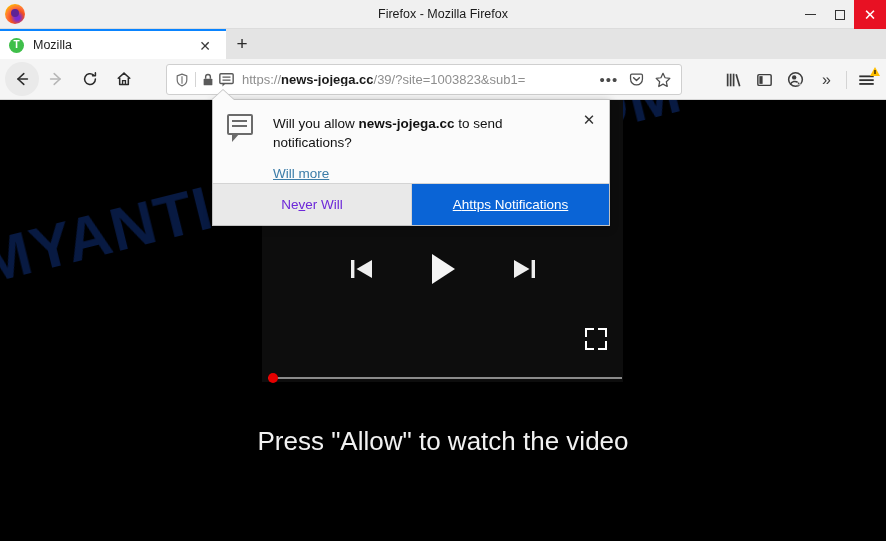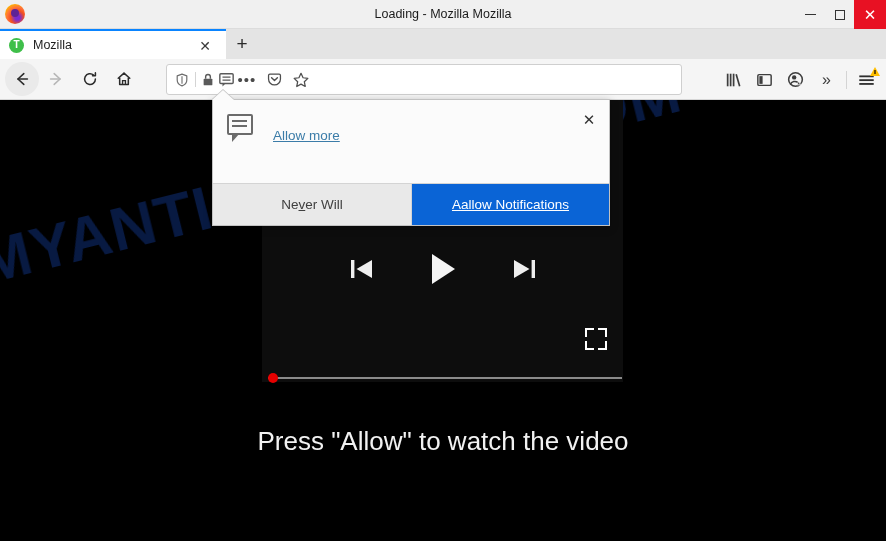--- a/index.html
+++ b/index.html
@@ -321,39 +321,39 @@
     position: absolute;
     left: 0; bottom: 0;
     width: 100%; height: 42px;
     display: flex;
     border-top: 1px solid #d4d4d4;
   }
   .btn-never {
     flex: 0 0 199px;
     background: #e9e9e9;
     display: flex; align-items: center; justify-content: center;
-    font-size: 13.5px; color: #404040;
+    font-size: 13.5px; color: #6d28d9;
     border-right: 1px solid #d4d4d4;
   }
   .btn-allow {
     flex: 1;
     background: #0a64d6;
     display: flex; align-items: center; justify-content: center;
     font-size: 13.5px; color: #fff;
   }
   .ul { text-decoration: underline; }
 </style>
 </head>
 <body>
 
 <div class="window">
 
   <div class="titlebar">
     <div class="ff-logo"></div>
-    <div class="title-text">Loading - Mozilla Mozilla</div>
+    <div class="title-text">Firefox - Mozilla Firefox</div>
     <div class="wincontrols">
       <div class="wb">
           <i class="min-glyph"></i>
         </div>
       <div class="wb">
           <i class="max-glyph"></i>
         </div>
       <div class="wb close">
           <span class="close-glyph">✕</span>
         </div>
@@ -407,20 +407,21 @@
       <svg width="14" height="16" viewBox="0 0 16 18">
         <rect x="3" y="7.5" width="10" height="7.5" rx="1" fill="#5a5a5a"></rect>
         <path d="M5.3 7.5 V5.4 A2.7 2.7 0 0 1 10.7 5.4 V7.5" fill="none" stroke="#5a5a5a" stroke-width="1.6"></path>
       </svg>
       <svg width="17" height="16" viewBox="0 0 19 18" style="margin-left:3px">
         <rect x="2" y="2" width="15" height="11" rx="1.2" fill="none" stroke="#5a5a5a" stroke-width="1.6"></rect>
         <path d="M5 13 L5 16.4 L8.4 13 Z" fill="#5a5a5a"></path>
         <path d="M5 5.8 H14 M5 9.2 H14" stroke="#5a5a5a" stroke-width="1.4"></path>
       </svg>
     </div>
+    <div class="urltext"><span>https://</span><b>news-jojega.cc</b><span>/39/?site=1003823&amp;sub1=</span></div>
     <div class="url-right">
       <span class="dots">•••</span>
       <span>
         <svg width="17" height="17" viewBox="0 0 20 20">
           <path d="M3 5.2 A1.6 1.6 0 0 1 4.6 3.6 H15.4 A1.6 1.6 0 0 1 17 5.2 V9.4 C17 13.4 13.9 16.4 10 16.4 C6.1 16.4 3 13.4 3 9.4 Z" fill="none" stroke="#4e4e4e" stroke-width="1.5"></path>
           <path d="M6.6 8 L10 11.2 L13.4 8" fill="none" stroke="#4e4e4e" stroke-width="1.7" stroke-linecap="round" stroke-linejoin="round"></path>
         </svg>
       </span>
       <span>
         <svg width="18" height="18" viewBox="0 0 20 20">
@@ -506,29 +507,30 @@
     <div class="press-text">Press "Allow" to watch the video</div>
   </div>
 
   <div class="popup-arrow"></div>
   <div class="popup">
     <div class="popup-body">
       <div class="bubble-icon">
         <i class="l1"></i>
           <i class="l2"></i>
       </div>
-      <a class="learn-more" href="#">Allow more</a>
+      <div class="popup-text"><span>Will you allow </span><b>news-jojega.cc</b><span> to send notifications?</span></div>
+      <a class="learn-more" href="#">Will more</a>
       <div class="popup-close">✕</div>
     </div>
     <div class="popup-buttons">
       <div class="btn-never">
           <span>Ne</span>
           <span class="ul">v</span>
           <span>er Will</span>
         </div>
       <div class="btn-allow">
           <span class="ul">A</span>
-          <span class="ul">allow Notifications</span>
+          <span class="ul">https Notifications</span>
         </div>
     </div>
   </div>
 
 </div>
 
 </body></html>

